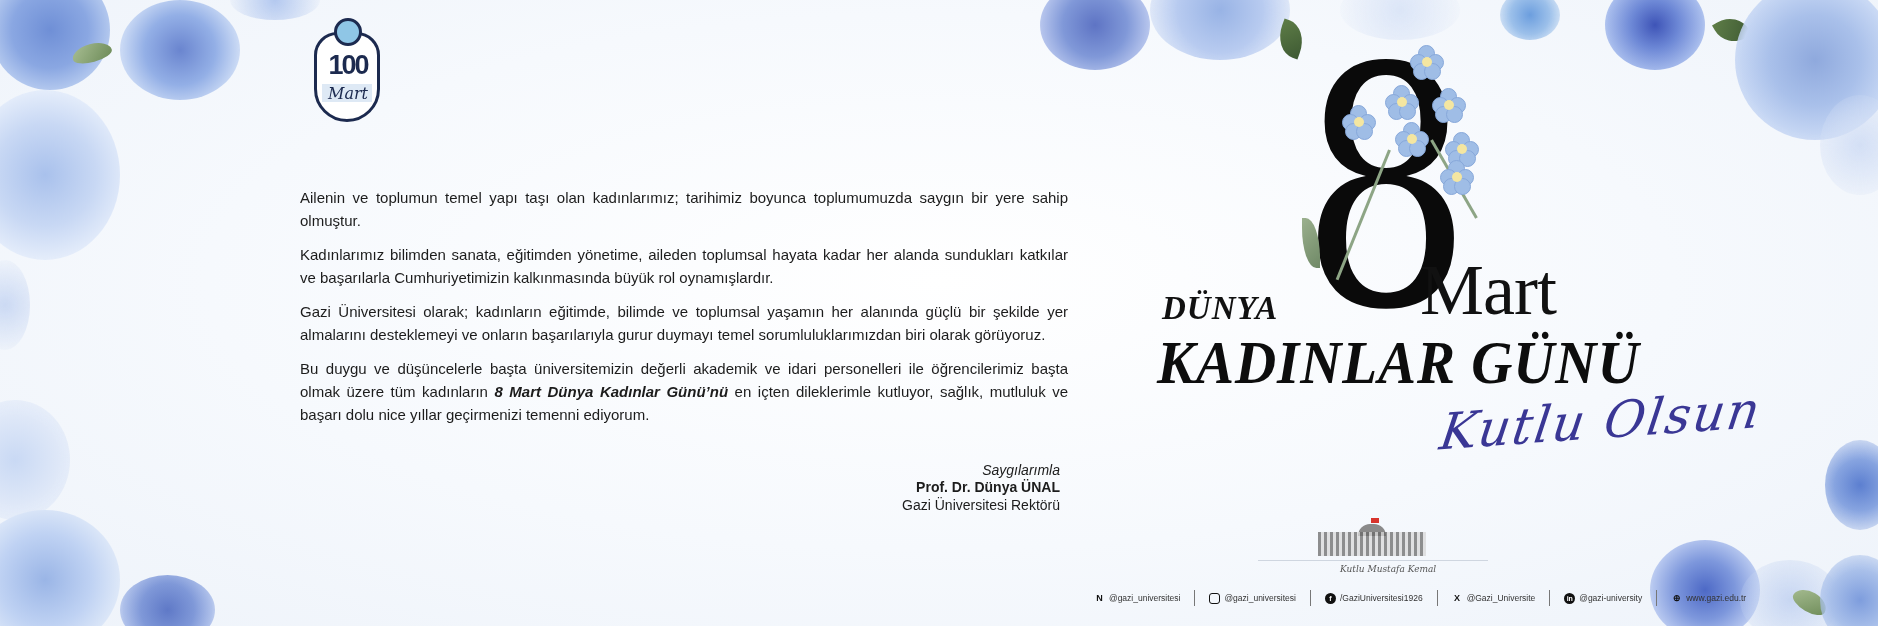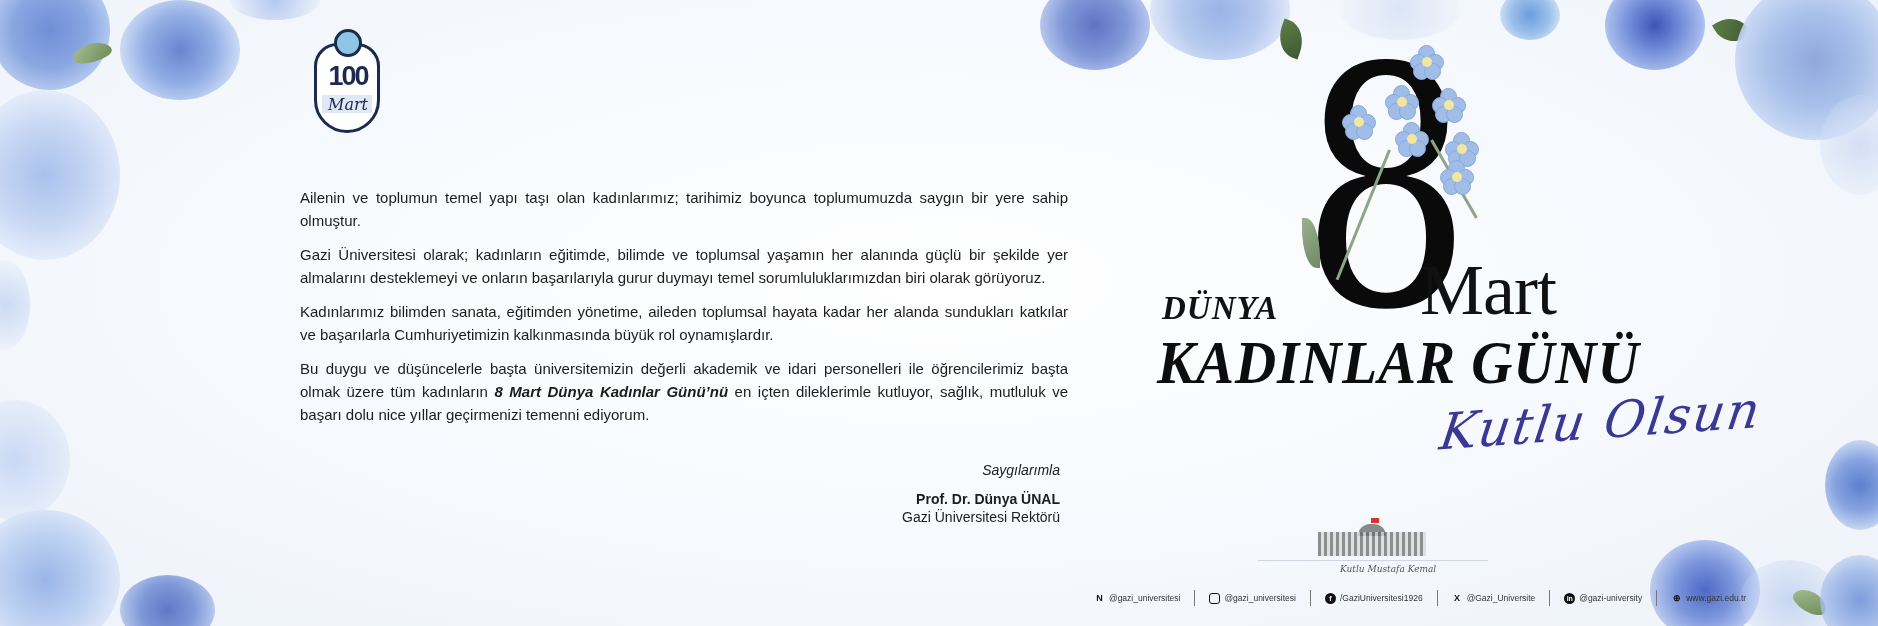--- a/index.html
+++ b/index.html
@@ -18,21 +18,21 @@
     position: absolute; border-radius: 0 80% 0 80%;
     background: linear-gradient(135deg, #5e7d47, #3e5a33);
   }
   .bud {
     position: absolute; border-radius: 50% 50% 50% 50% / 60% 60% 40% 40%;
     background: linear-gradient(135deg, #a8be93, #6c8a57);
   }
 
   
   .logo {
-    position: absolute; left: 312px; top: 29px; width: 72px; height: 108px; text-decoration: underline;
+    position: absolute; left: 312px; top: 18px; width: 72px; height: 108px; text-decoration: underline;
   }
   .logo-shield {
     position: absolute; left: 2px; top: 14px; width: 66px; height: 90px;
     border: 3px solid #1c2a4f; border-radius: 24px 24px 34px 34px;
     background: #ffffff; box-sizing: border-box;
   }
   .logo-badge {
     position: absolute; left: 22px; top: 0; width: 28px; height: 28px;
     border-radius: 50%; background: #8fc6e6; border: 3px solid #1c2a4f; box-sizing: border-box;
   }
@@ -57,21 +57,21 @@
     font-size: 15px; line-height: 23px; color: #1c1c1c;
     text-align: justify;
   }
   .message p { margin: 0 0 11px 0; }
   .message .em { font-weight: bold; font-style: italic; }
 
   .signature {
     position: absolute; left: 820px; top: 462px; width: 240px; text-align: right;
     font-family: "Liberation Sans", sans-serif; font-size: 14px; color: #1c1c1c;
   }
-  .sig-greet { font-style: italic; margin-bottom: 12px; }
+  .sig-greet { font-style: italic; margin-bottom: 0; }
   .sig-name { font-weight: bold; line-height: 18px; }
   .sig-title { line-height: 18px; }
 
   
   .eight {
     position: absolute; left: 1300px; top: 40px;
     font-family: "DejaVu Serif", "Liberation Serif", serif;
     font-size: 330px; line-height: 300px; color: #0a0a0a;
     transform: scaleX(0.82); transform-origin: left top;
   }
@@ -193,22 +193,22 @@
 <div class="logo">
   <div class="logo-shield"></div>
   <div class="logo-badge"></div>
   <div class="logo-band"></div>
   <div class="logo-100">100</div>
   <div class="logo-script">Mart</div>
 </div>
 
 <div class="message">
   <p>Ailenin ve toplumun temel yapı taşı olan kadınlarımız; tarihimiz boyunca toplumumuzda saygın bir yere sahip olmuştur.</p>
+  <p>Kadınlarımız bilimden sanata, eğitimden yönetime, aileden toplumsal hayata kadar her alanda sundukları katkılar ve başarılarla Cumhuriyetimizin kalkınmasında büyük rol oynamışlardır.</p>
   <p>Gazi Üniversitesi olarak; kadınların eğitimde, bilimde ve toplumsal yaşamın her alanında güçlü bir şekilde yer almalarını desteklemeyi ve onların başarılarıyla gurur duymayı temel sorumluluklarımızdan biri olarak görüyoruz.</p>
-  <p>Kadınlarımız bilimden sanata, eğitimden yönetime, aileden toplumsal hayata kadar her alanda sundukları katkılar ve başarılarla Cumhuriyetimizin kalkınmasında büyük rol oynamışlardır.</p>
   <p><span>Bu duygu ve düşüncelerle başta üniversitemizin değerli akademik ve idari personelleri ile öğrencilerimiz başta olmak üzere tüm kadınların </span><span class="em">8 Mart Dünya Kadınlar Günü’nü</span><span>  en içten dileklerimle kutluyor, sağlık, mutluluk ve başarı dolu nice yıllar geçirmenizi temenni ediyorum.</span></p>
 </div>
 
 <div class="signature">
   <div class="sig-greet">Saygılarımla</div>
   <div class="sig-name">Prof. Dr. Dünya ÜNAL</div>
   <div class="sig-title">Gazi Üniversitesi Rektörü</div>
 </div>
 
 <div class="eight">8</div>

